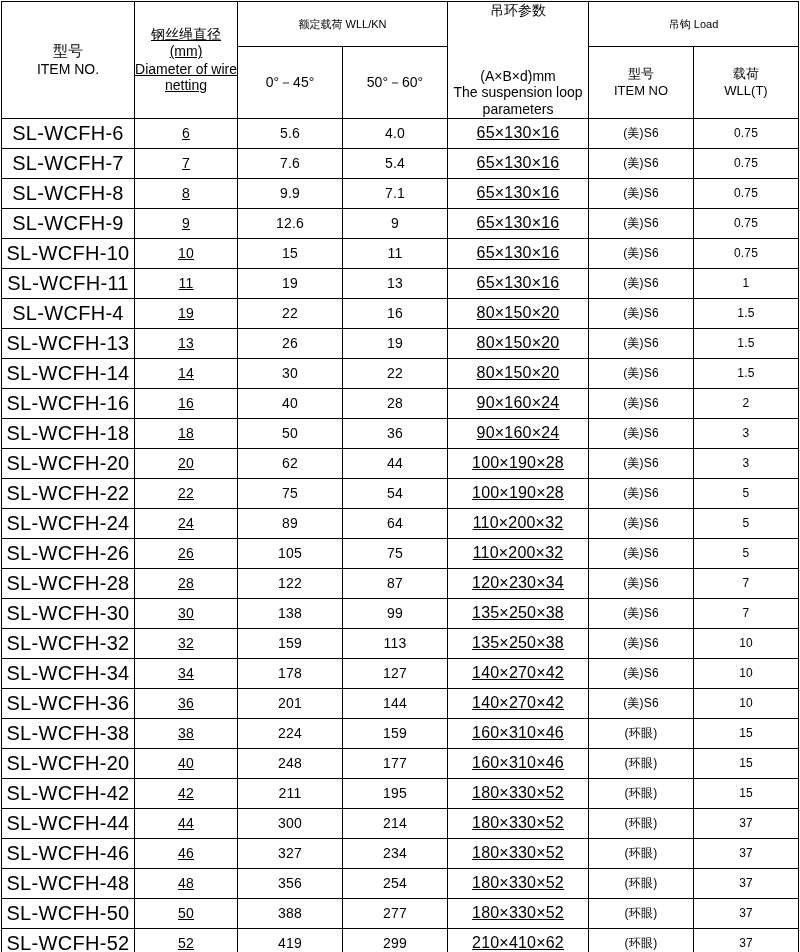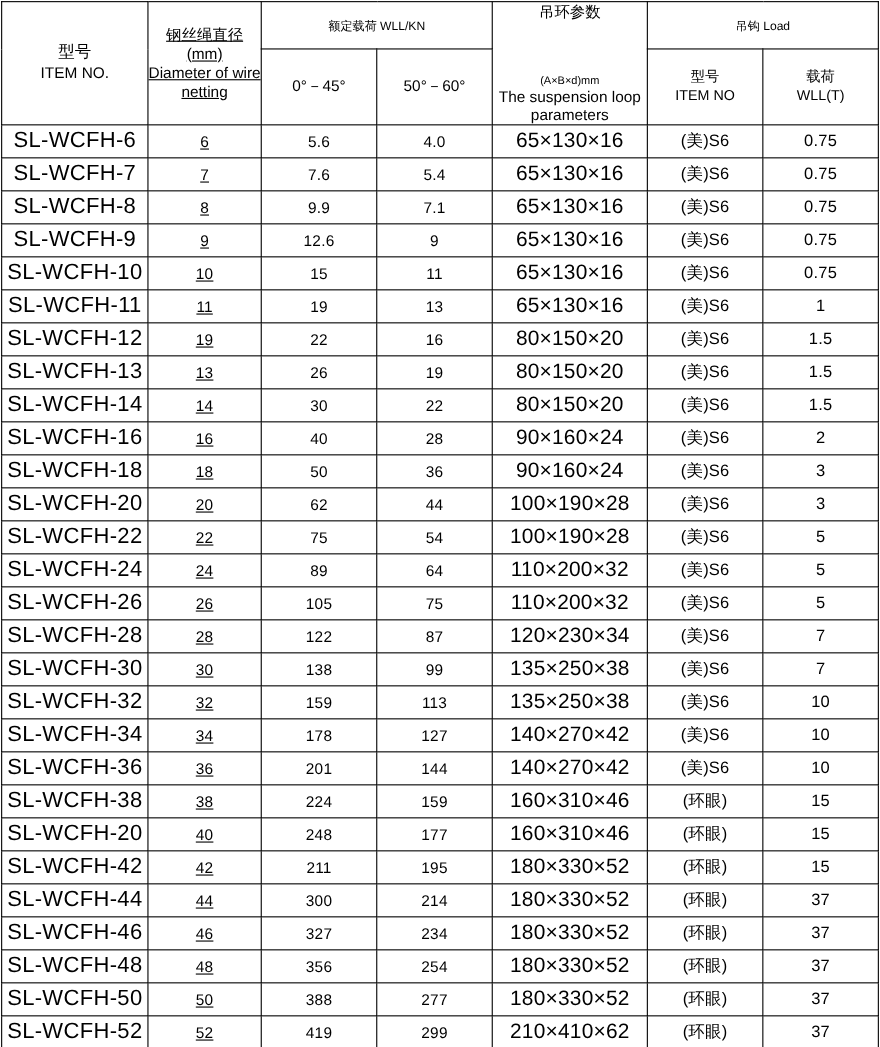--- a/index.html
+++ b/index.html
@@ -38,27 +38,27 @@
   .col-dia  { width: 102px; text-decoration: underline; }
   .col-wll1 { width: 115px; }
   .col-wll2 { width: 115px; }
   .col-loop { width: 140px; }
   .col-hitem{ width: 104px; }
   .col-hload{ width: 88px; }
 
   .hdr-line1 { font-size: 15px; line-height: 1.25; }
   .hdr-line2 { font-size: 14px; line-height: 1.25; }
   .hdr-small { font-size: 14px; line-height: 1.2; }
-  .hdr-small2 { font-size: 10px; line-height: 1.2; margin-top: 48px; }
+  .hdr-small2 { font-size: 14px; line-height: 1.2; margin-top: 48px; }
   .hdr-group { font-size: 11px; height: 30px !important; }
   .sub-cell { font-size: 14px; height: 48px !important; }
   .sub-cell-sm { font-size: 13px; height: 48px !important; line-height: 1.3; }
   .cell-item { font-size: 20px; text-align: left; padding-left: 12px; letter-spacing: 0.3px; }
-  .loop-cell { font-size: 19px; }
-  .hook-cell { font-size: 15px; }
+  .loop-cell { font-size: 16px; text-decoration: underline; }
+  .hook-cell { font-size: 12px; }
 </style>
 </head>
 <body>
 
 <table id="spec-table">
   <thead>
     <tr>
       <td class="col-item" rowspan="2">
         <div class="hdr-line1">型号</div>
         <div class="hdr-line2">ITEM NO.</div>
@@ -137,21 +137,21 @@
       <tr>
         <td class="col-item cell-item">SL-WCFH-11</td>
         <td class="col-dia">11</td>
         <td class="col-wll1">19</td>
         <td class="col-wll2">13</td>
         <td class="col-loop loop-cell">65×130×16</td>
         <td class="col-hitem hook-cell">(美)S6</td>
         <td class="col-hload hook-cell">1</td>
       </tr>
       <tr>
-        <td class="col-item cell-item">SL-WCFH-12</td>
+        <td class="col-item cell-item">SL-WCFH-4</td>
         <td class="col-dia">19</td>
         <td class="col-wll1">22</td>
         <td class="col-wll2">16</td>
         <td class="col-loop loop-cell">80×150×20</td>
         <td class="col-hitem hook-cell">(美)S6</td>
         <td class="col-hload hook-cell">1.5</td>
       </tr>
       <tr>
         <td class="col-item cell-item">SL-WCFH-13</td>
         <td class="col-dia">13</td>

